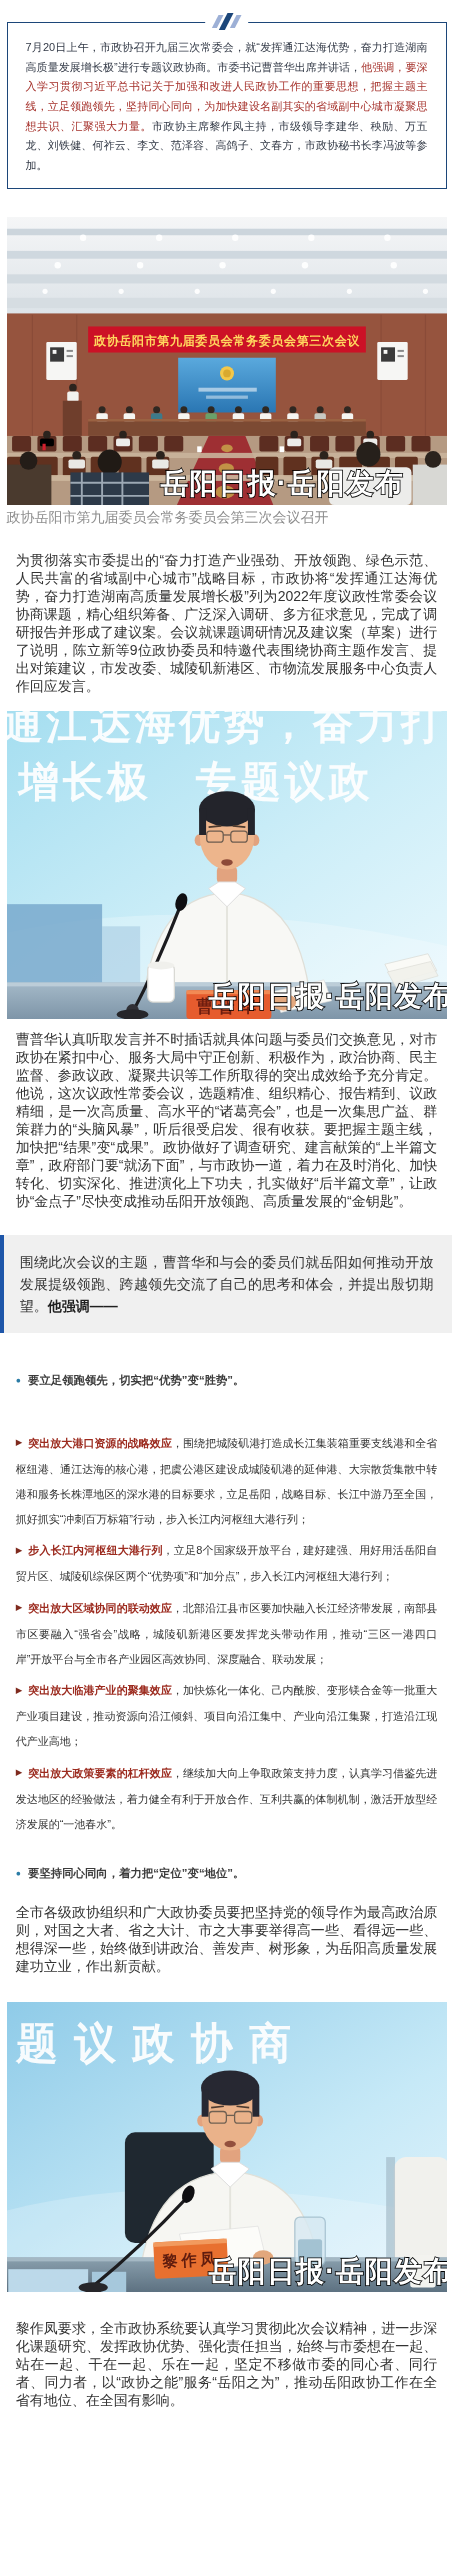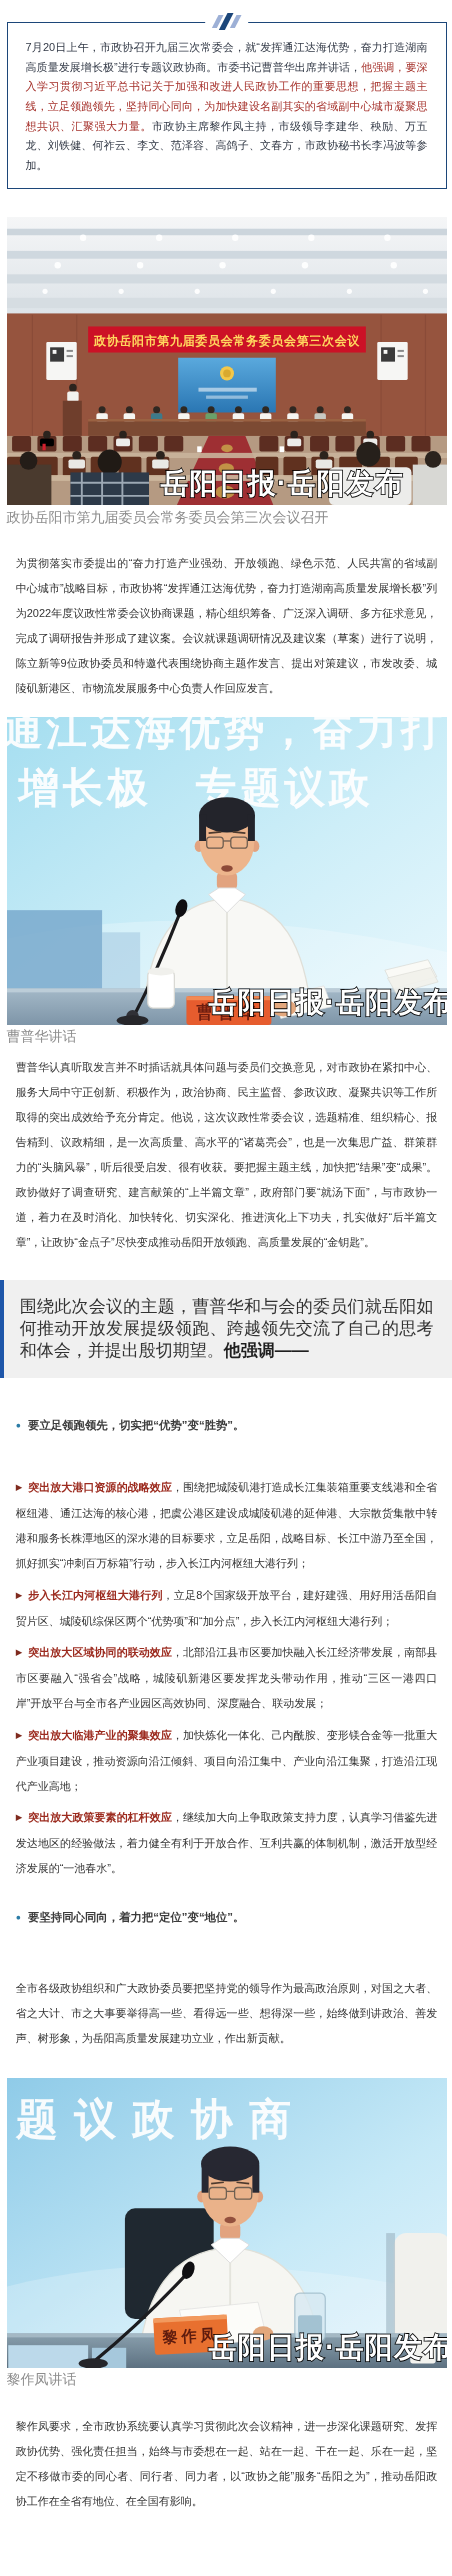--- a/index.html
+++ b/index.html
@@ -19,29 +19,29 @@
   .slash{width:4.6px;height:13px;transform:skewX(-27deg);background:#9db0d6;}
   .slash.mid{width:5.9px;height:17px;background:#1c4679;}
   .intro-text{font-size:11px;line-height:19.6px;text-align:justify;color:#333a47;}
   .red{color:#a5302a;}
   
   .photo{display:block;margin:28px 6.5px 0;}
   .photo.p2{margin-top:15.7px;}
   .photo.p3{margin-top:27px;}
   .caption{margin:5.2px 6.5px 0;font-size:14px;line-height:13.7px;color:#8e8e8e;}
   
-  .para{margin:27px 15.7px 0;font-size:11px;line-height:25px;text-align:justify;color:#333;}
+  .para{margin:27px 15.7px 0;font-size:14px;line-height:18px;text-align:justify;color:#333;}
   .para.tight{margin-top:11px;}
-  .para.after-list{margin-top:48px;}
+  .para.after-list{margin-top:20px;}
   .para.p6{margin-top:2.6px;}
   .para.p7{margin-top:7.8px;}
   
   .callout{
     margin:25px 0 8px 0;background:#f0f0f0;border-left:4.6px solid #1e56a9;
-    padding:16.3px 19.6px 15.7px 15.7px;font-size:17px;line-height:22px;text-align:justify;color:#333;
+    padding:16.3px 19.6px 15.7px 15.7px;font-size:14px;line-height:22px;text-align:justify;color:#333;
   }
   .callout b{color:#1f1f1f;}
   
   .bullet-head{margin:38px 15.7px 0;font-size:11.4px;line-height:19.6px;font-weight:bold;color:#3c3c3c;display:flex;align-items:flex-start;}
   .bullet-head.second{margin-top:27px;}
   .dot{color:#2b7ca6;font-size:8.5px;line-height:19.6px;margin-right:7.2px;}
   
   .item{margin:6.5px 15.7px 0;font-size:11px;line-height:25px;text-align:justify;color:#333;}
   .item.first{margin-top:40px;}
   .tri{color:#7f2a1e;font-size:8.5px;margin-right:5.9px;position:relative;top:-1.3px;}
@@ -317,21 +317,20 @@
       <polygon points="600,400 668,384 680,406 614,424" fill="#f2f2ec" stroke="#d6d6d0" opacity="0.9"></polygon>
     </g>
 
     <g>
       <rect x="283" y="428" width="134" height="44" rx="5" fill="#e65c2e"></rect>
       <rect x="283" y="428" width="134" height="6" fill="#f28a54"></rect>
       <text x="350" y="462" text-anchor="middle" font-size="26" font-weight="bold" fill="#6e1d0f" letter-spacing="8">曹普华</text>
     </g>
     <text class="wm" x="318" y="452" font-size="44">岳阳日报·岳阳发布</text>
   </svg>
-  <div class="caption">曹普华讲话</div>
 
   <p class="para tight">曹普华认真听取发言并不时插话就具体问题与委员们交换意见，对市政协在紧扣中心、服务大局中守正创新、积极作为，政治协商、民主监督、参政议政、凝聚共识等工作所取得的突出成效给予充分肯定。他说，这次议政性常委会议，选题精准、组织精心、报告精到、议政精细，是一次高质量、高水平的“诸葛亮会”，也是一次集思广益、群策群力的“头脑风暴”，听后很受启发、很有收获。要把握主题主线，加快把“结果”变“成果”。政协做好了调查研究、建言献策的“上半篇文章”，政府部门要“就汤下面”，与市政协一道，着力在及时消化、加快转化、切实深化、推进演化上下功夫，扎实做好“后半篇文章”，让政协“金点子”尽快变成推动岳阳开放领跑、高质量发展的“金钥匙”。</p>
 
   <div class="callout"><span>围绕此次会议的主题，曹普华和与会的委员们就岳阳如何推动开放发展提级领跑、跨越领先交流了自己的思考和体会，并提出殷切期望。</span><b>他强调——</b></div>
 
   <div class="bullet-head">
     <span class="dot">●</span>
     <span>要立足领跑领先，切实把“优势”变“胜势”。</span>
   </div>
 
@@ -413,18 +412,17 @@
       <text x="290" y="404" text-anchor="middle" font-size="24" font-weight="bold" fill="#5f1c0e" letter-spacing="6">黎作凤</text>
     </g>
 
     <g>
       <rect x="454" y="330" width="48" height="74" rx="8" fill="#d7e9f2" opacity="0.8" stroke="#9cb9c8" stroke-width="2"></rect>
       <rect x="459" y="364" width="38" height="36" rx="4" fill="#a3c2d2"></rect>
     </g>
     <rect x="636" y="388" width="40" height="50" rx="4" fill="#f3f3ef"></rect>
     <text class="wm" x="318" y="428" font-size="44">岳阳日报·岳阳发布</text>
   </svg>
-  <div class="caption">黎作凤讲话</div>
 
   <p class="para" style="margin-top:27px">黎作凤要求，全市政协系统要认真学习贯彻此次会议精神，进一步深化课题研究、发挥政协优势、强化责任担当，始终与市委想在一起、站在一起、干在一起、乐在一起，坚定不移做市委的同心者、同行者、同力者，以“政协之能”服务“岳阳之为”，推动岳阳政协工作在全省有地位、在全国有影响。</p>
 
 </div>
 
 
 </body></html>

